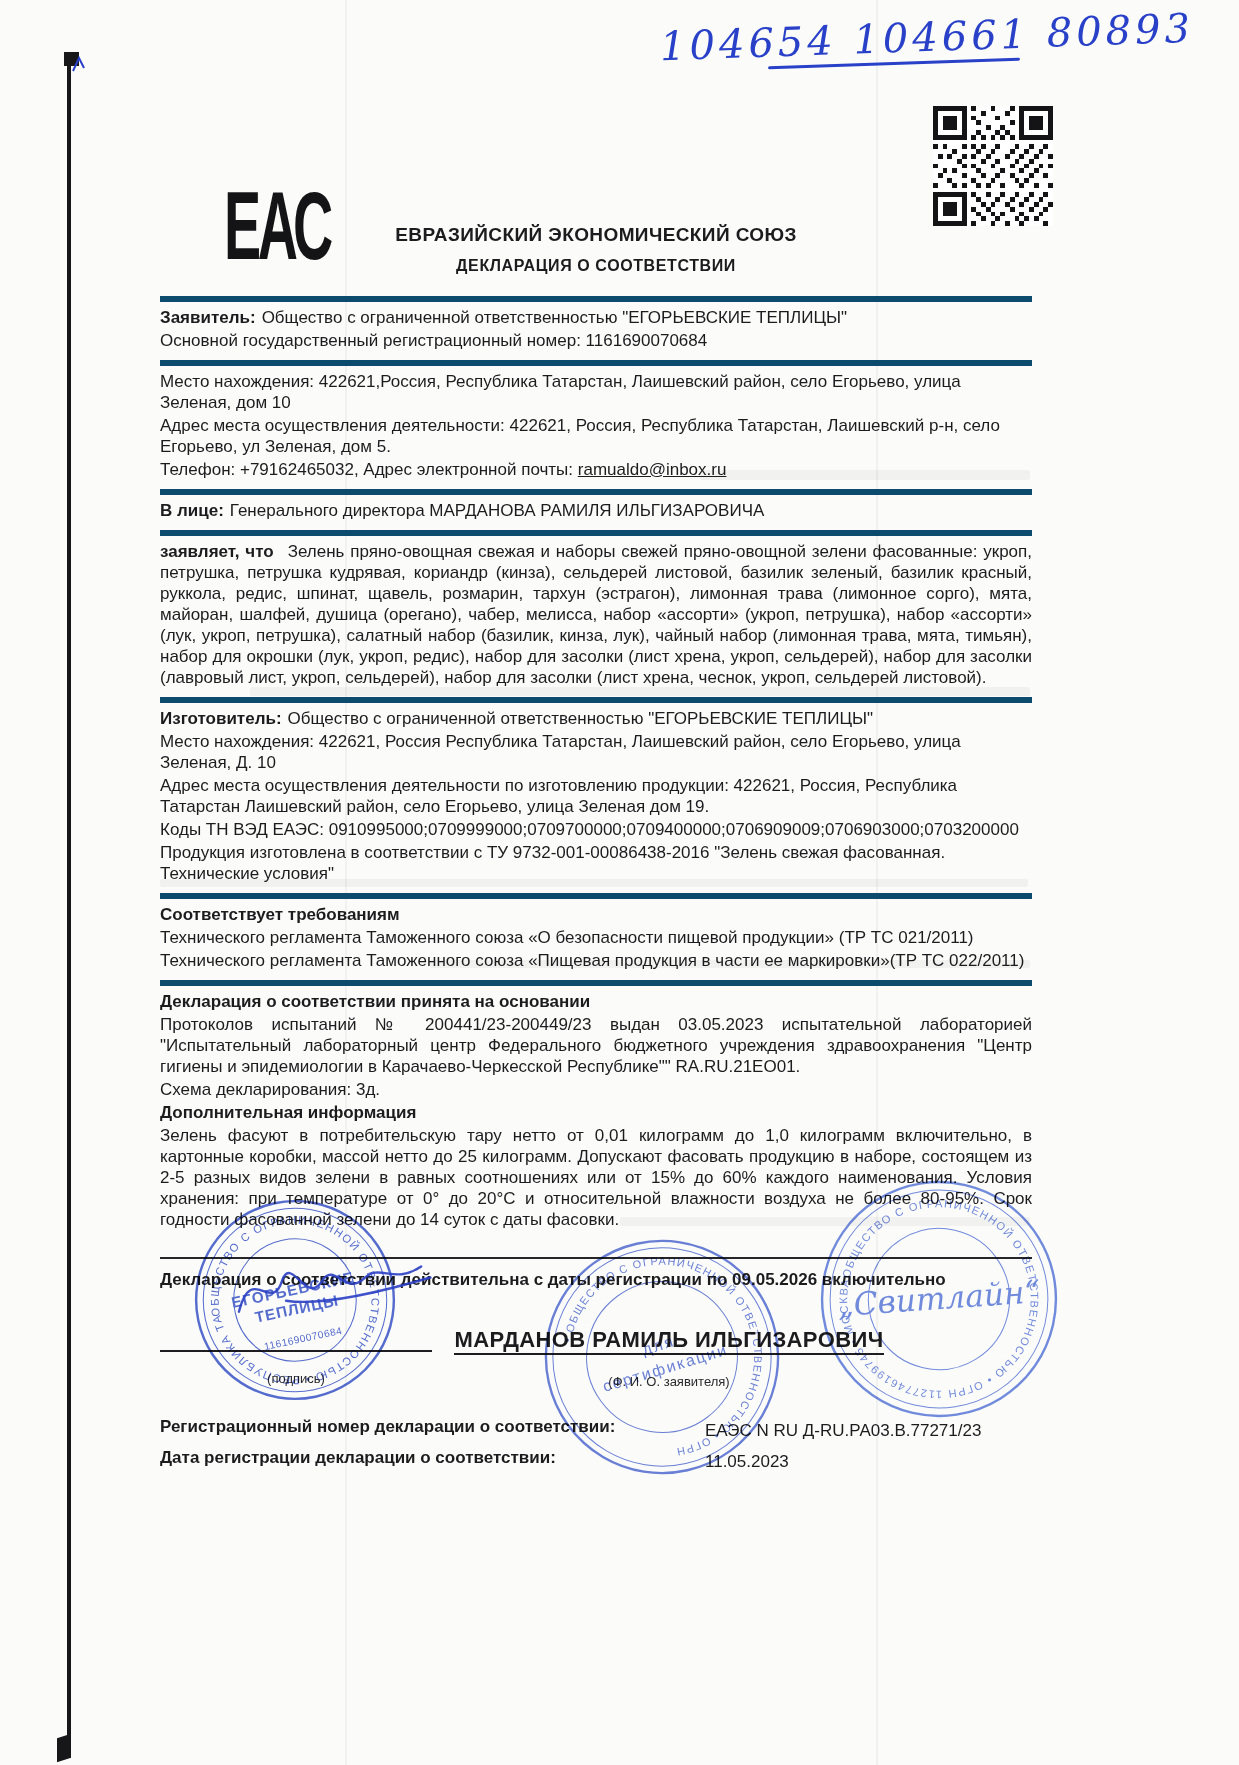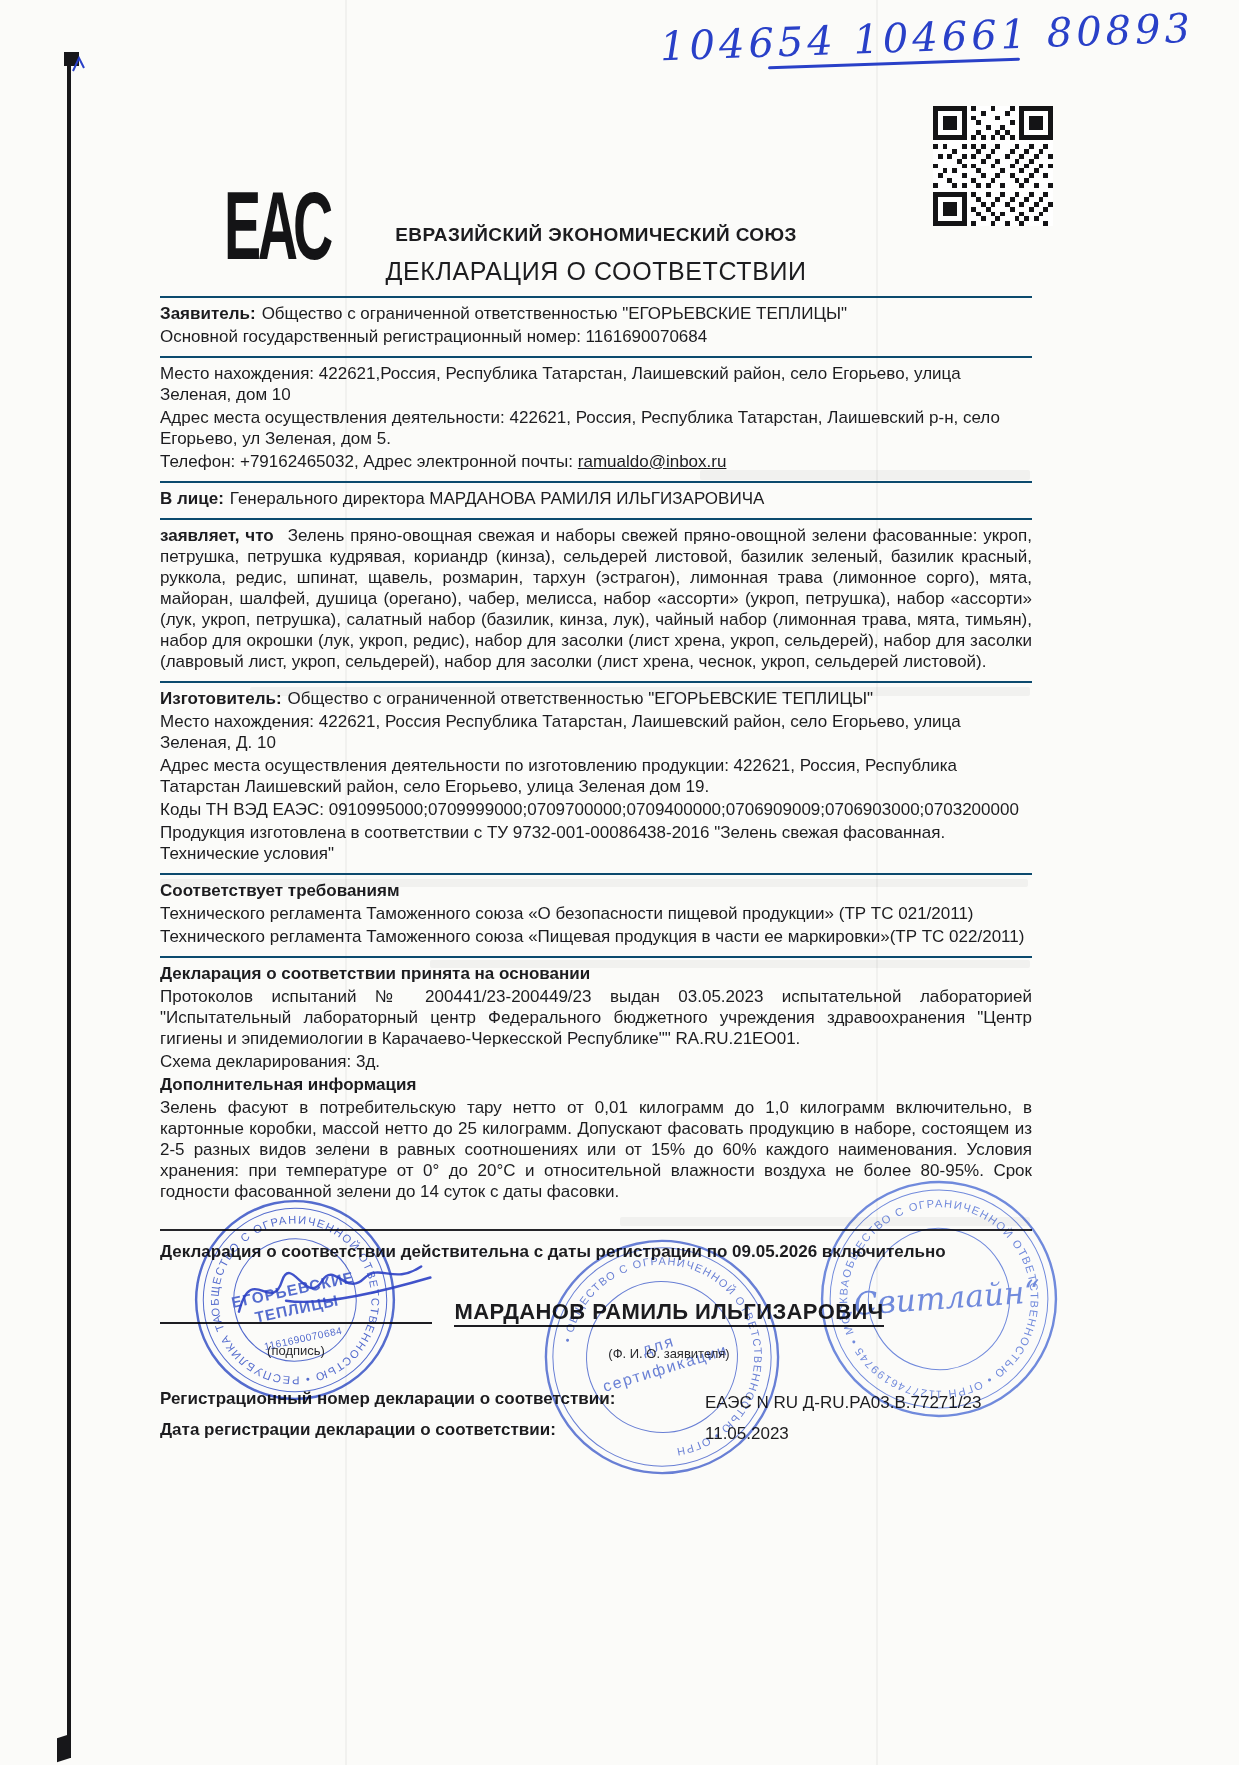--- a/index.html
+++ b/index.html
@@ -41,27 +41,27 @@
     letter-spacing:-6px;color:#141416;
     transform:scaleX(.58);transform-origin:left top;
   }
 
   
   .qr{position:absolute;left:933px;top:106px;width:120px;height:120px;}
 
   
   .titles{position:absolute;left:160px;top:224px;width:872px;text-align:center;}
   .titles .t1{font-size:19px;font-weight:bold;letter-spacing:.4px;margin-bottom:11px;}
-  .titles .t2{font-size:25px;font-weight:normal;letter-spacing:.6px;}
+  .titles .t2{font-size:16px;font-weight:bold;letter-spacing:.6px;}
 
   
   .content{position:absolute;left:160px;top:296px;width:872px;font-size:17px;line-height:21px;}
   .content p{margin:0 0 2px 0;}
   .sec{padding:5px 0 7px;}
-  .sec.hr-top{border-top:2px solid #0c4a6e;}
+  .sec.hr-top{border-top:6px solid #0c4a6e;}
   .content b{font-weight:bold;}
   p.inline-label > b{margin-right:6px;}
   p.decl > b{margin-right:14px;}
   .justify{text-align:justify;}
   .email{text-decoration:underline;}
 
   .validity{border-top:2px solid #25252a;margin-top:18px;padding-top:10px;font-weight:bold;}
 
   .sig-row{display:flex;margin-top:30px;width:724px;}
   .sig-left{width:272px;margin-right:22px;padding-top:21px;}

